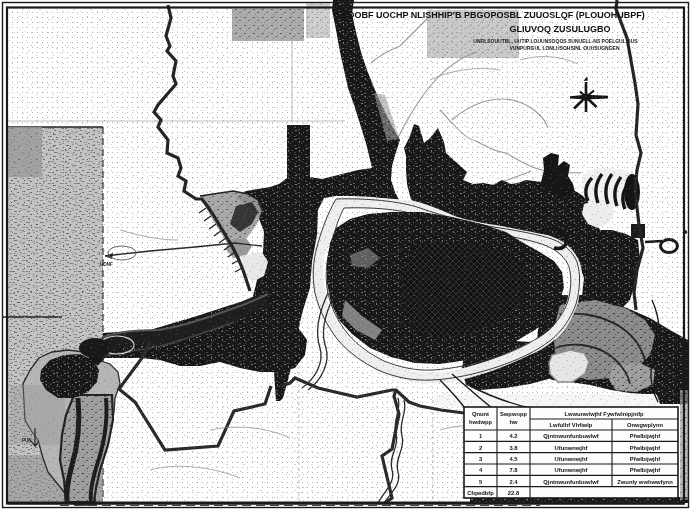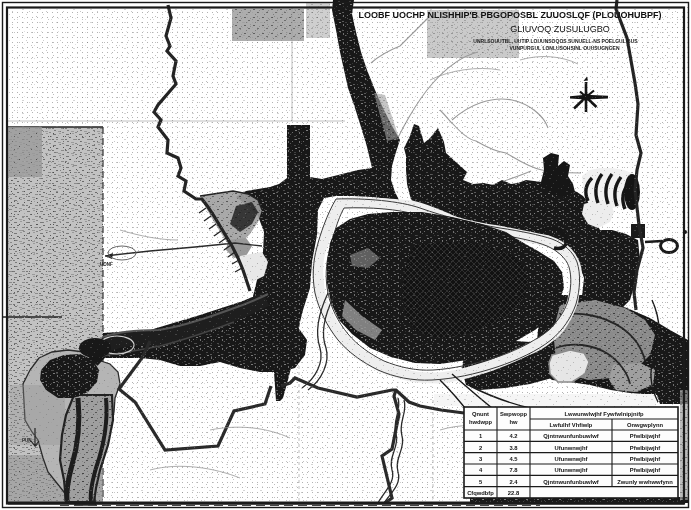--- a/index.html
+++ b/index.html
@@ -1,17 +1,17 @@
 <!DOCTYPE html>
 <html><head><meta charset="utf-8"><style>
 html,body{margin:0;padding:0;background:#fff}
 #page{position:relative;width:691px;height:510px;overflow:hidden;font-family:"Liberation Sans",sans-serif}
 #page svg{position:absolute;left:0;top:0}
-.t1{position:absolute;left:342px;top:10px;width:336px;text-align:center;font-size:9px;font-weight:bold;color:#111;letter-spacing:0px;transform:scaleY(1.05)}
-.t2{position:absolute;left:460px;top:24px;width:200px;text-align:center;font-size:9px;font-weight:normal;color:#111}
+.t1{position:absolute;left:342px;top:10px;width:336px;font-size:9px;font-weight:bold;color:#111;letter-spacing:0px;transform:scaleY(1.05)}
+.t2{position:absolute;left:460px;top:24px;width:200px;text-align:center;font-size:9px;font-weight:bold;color:#111}
 .t3{position:absolute;left:438px;top:38px;width:235px;text-align:center;font-size:5px;font-weight:bold;color:#222}
 .t4{position:absolute;left:462px;top:45px;width:205px;text-align:center;font-size:5px;font-weight:bold;color:#222}
 </style></head><body>
 <div id="page">
 <svg width="691" height="510" viewBox="0 0 691 510">
 <defs>
 <pattern id="dots" width="5" height="5" patternUnits="userSpaceOnUse">
   <rect width="5" height="5" fill="#ffffff"></rect>
           <rect x="2" y="2" width="1" height="1" fill="#b2b2b2"></rect>
 </pattern>

